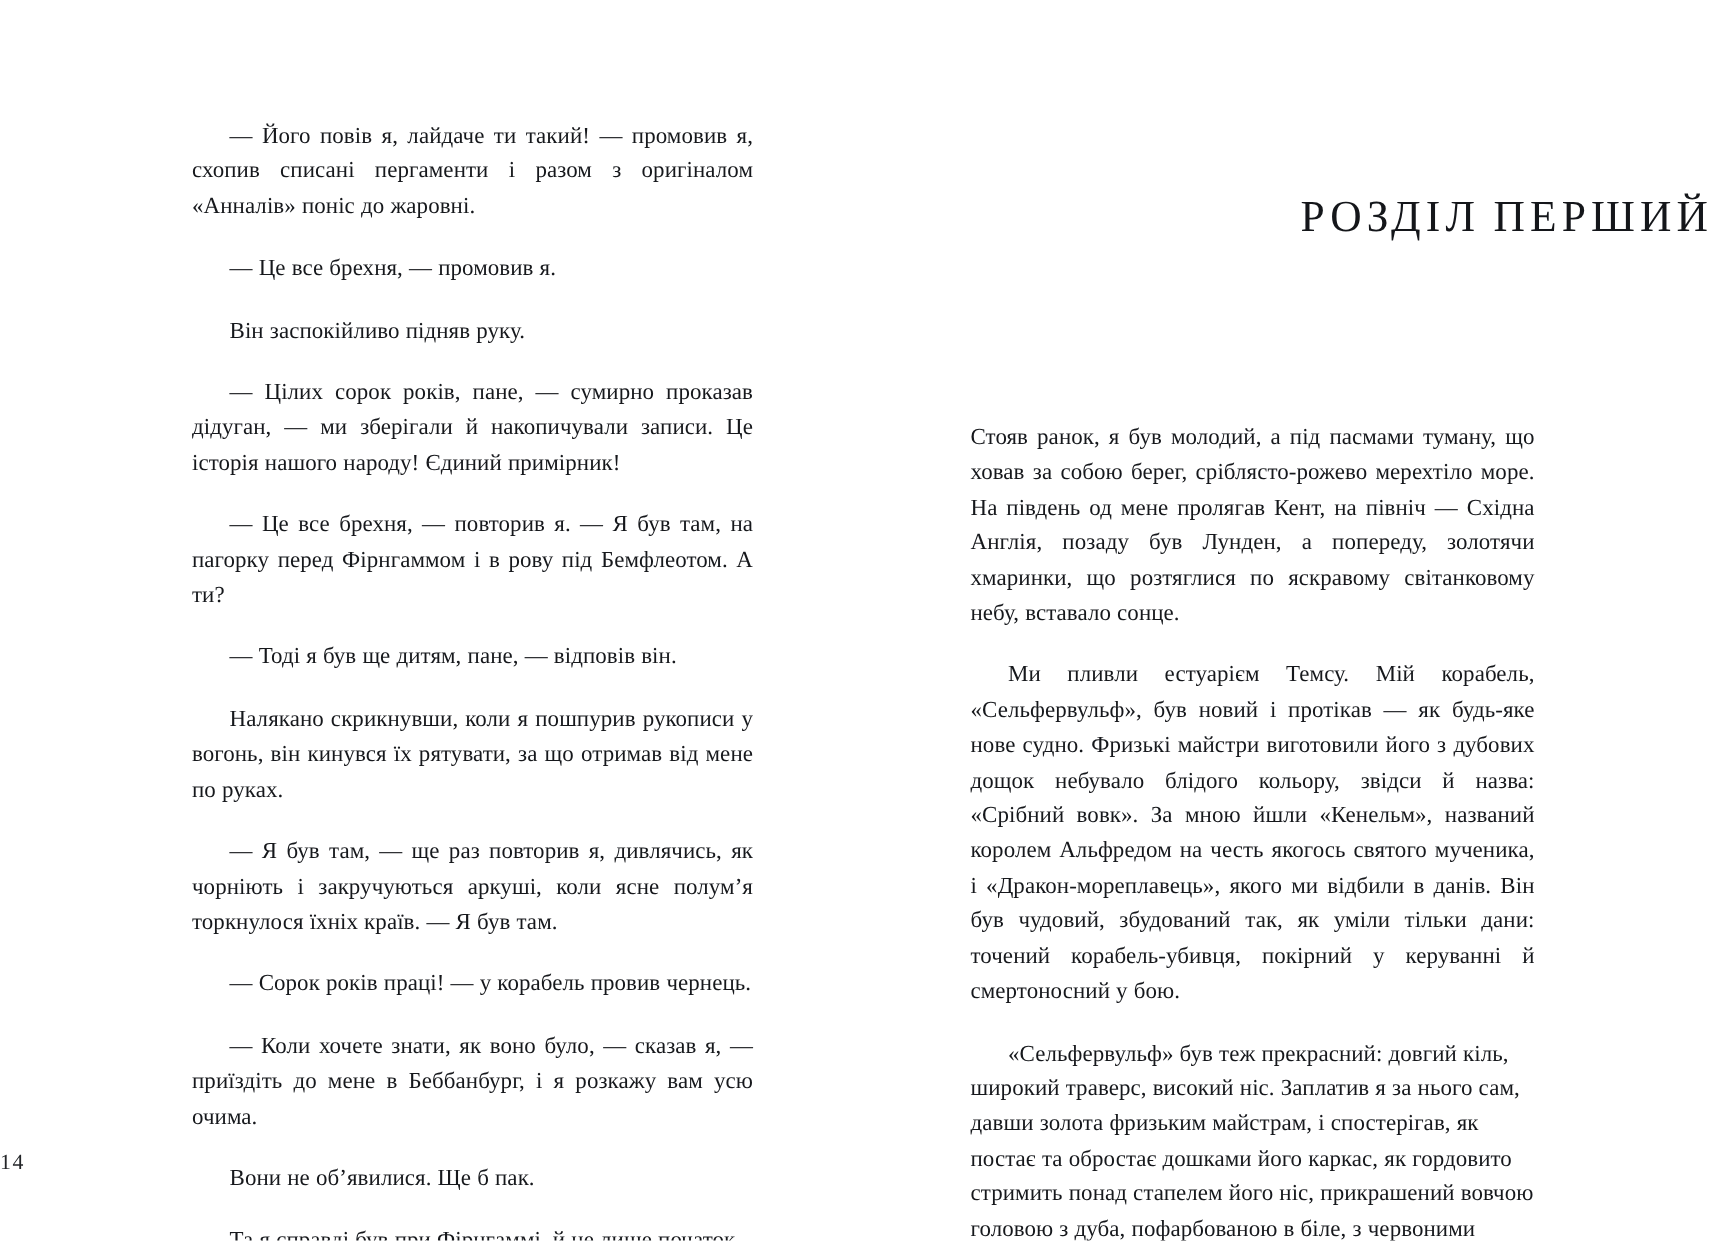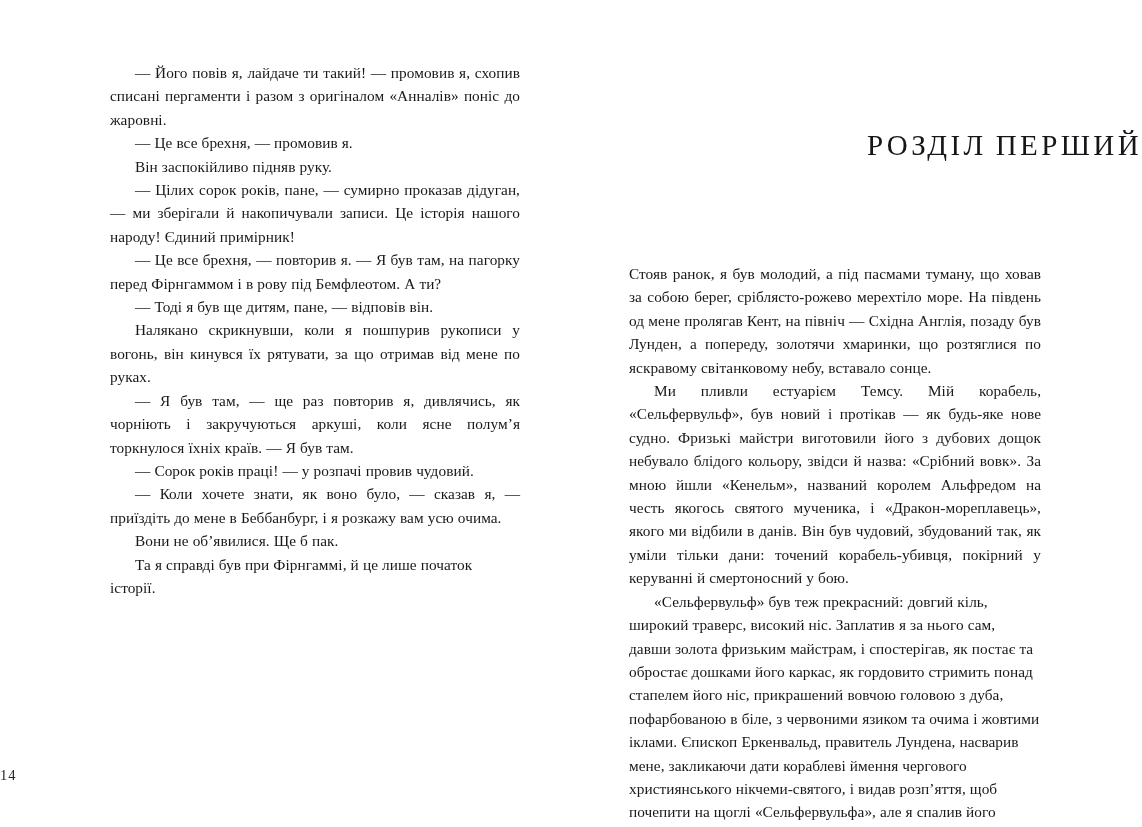--- a/index.html
+++ b/index.html
@@ -52,21 +52,21 @@
     width: 410px;
   }
 
   .page-right .textblock {
     left: 58px;
     top: 262px;
     width: 412px;
   }
 
   .textblock p {
-    margin: 0;
+    margin: 18px;
     text-indent: 25px;
     text-align: justify;
   }
   .textblock p.noindent {
     text-indent: 0;
   }
   .textblock p:last-child {
     text-align: left;
   }
 
@@ -116,21 +116,21 @@
 
     <div class="textblock">
       <p>— Його повів я, лайдаче ти такий! — промовив я, схопив списані пергаменти і разом з оригіналом «Анналів» поніс до жаровні.</p>
       <p>— Це все брехня, — промовив я.</p>
       <p>Він заспокійливо підняв руку.</p>
       <p>— Цілих сорок років, пане, — сумирно проказав дідуган, — ми зберігали й накопичували записи. Це історія нашого народу! Єдиний примірник!</p>
       <p>— Це все брехня, — повторив я. — Я був там, на пагорку перед Фірнгаммом і в рову під Бемфлеотом. А ти?</p>
       <p>— Тоді я був ще дитям, пане, — відповів він.</p>
       <p>Налякано скрикнувши, коли я пошпурив рукописи у вогонь, він кинувся їх рятувати, за що отримав від мене по руках.</p>
       <p>— Я був там, — ще раз повторив я, дивлячись, як чорніють і закручуються аркуші, коли ясне полумʼя торкнулося їхніх країв. — Я був там.</p>
-      <p>— Сорок років праці! — у розпачі провив чудовий.</p>
+      <p>— Сорок років праці! — у корабель провив чернець.</p>
       <p>— Коли хочете знати, як воно було, — сказав я, — приїздіть до мене в Беббанбург, і я розкажу вам усю очима.</p>
       <p>Вони не обʼявилися. Ще б пак.</p>
       <p>Та я справді був при Фірнгаммі, й це лише початок історії.</p>
     </div>
 
     <div class="folio">14</div>
   </div>
 
   <div class="page page-right">
 

